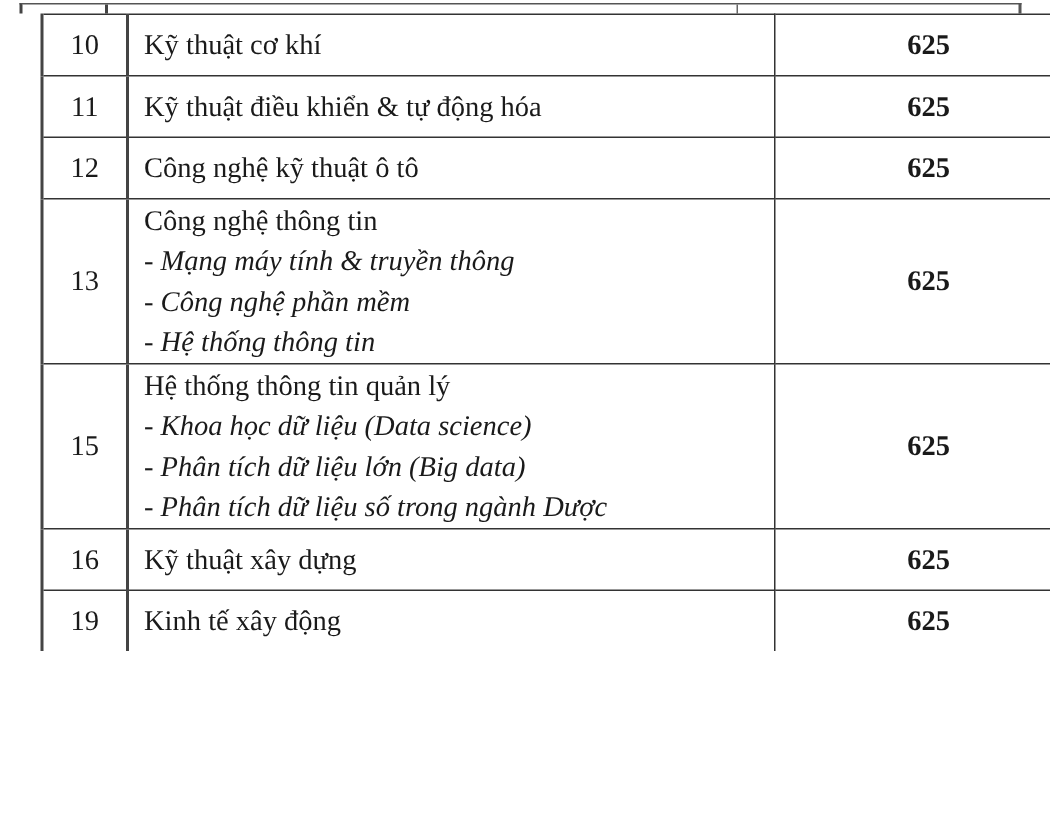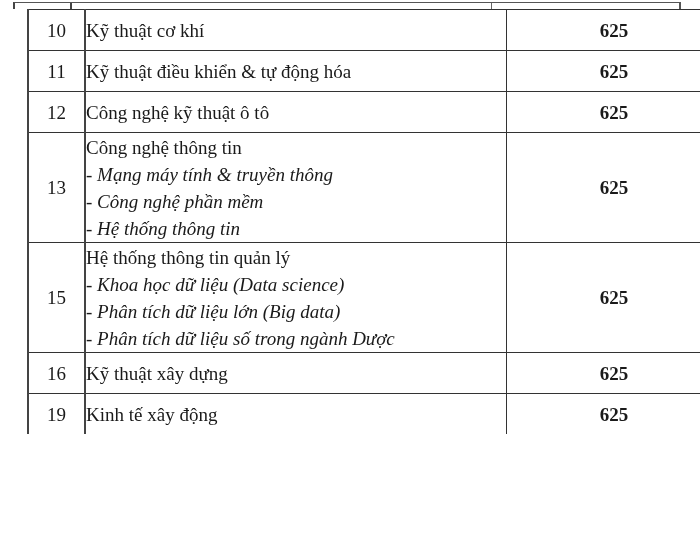--- a/index.html
+++ b/index.html
@@ -5,21 +5,21 @@
   html, body { margin: 0; padding: 0; background: #ffffff; }
   body { width: 700px; height: 556px; overflow: hidden; position: relative;
          font-family: "Liberation Serif", "DejaVu Serif", serif; color: #1a1a1a; }
   .top-strip { position: absolute; left: 13px; top: 2px; width: 668px; height: 7px;
                border-top: 1px solid #555; border-left: 2px solid #444; border-right: 2px solid #555; box-sizing: border-box; }
   .top-strip .div1 { position: absolute; left: 55px; top: 0; bottom: 0; border-left: 2px solid #444; }
   .top-strip .div2 { position: absolute; left: 476px; top: 0; bottom: 0; border-left: 1px solid #666; }
   table { position: absolute; left: 27px; top: 9px; width: 696px; border-collapse: collapse; table-layout: fixed; }
   td { border: 1px solid #333; padding: 0; font-size: 19px; vertical-align: middle; line-height: 27px; }
   td.c-no { width: 55px; text-align: center; border-left: 2px solid #444; border-right: 2px solid #444; }
-  td.c-name { width: 420px; padding-left: 0; }
+  td.c-name { width: 420px; padding-left: 10px; }
   td.c-score { text-align: center; font-weight: bold; border-right: 2px solid #0f766e; }
   tr.short td { height: 40px; }
   tr.tall td { height: 109px; }
   tr.last td { border-bottom: none; height: 40px; border-radius: 17px; }
   .sub { font-style: italic; display: block; }
   .main { display: block; }
 </style>
 </head>
 <body>
 

